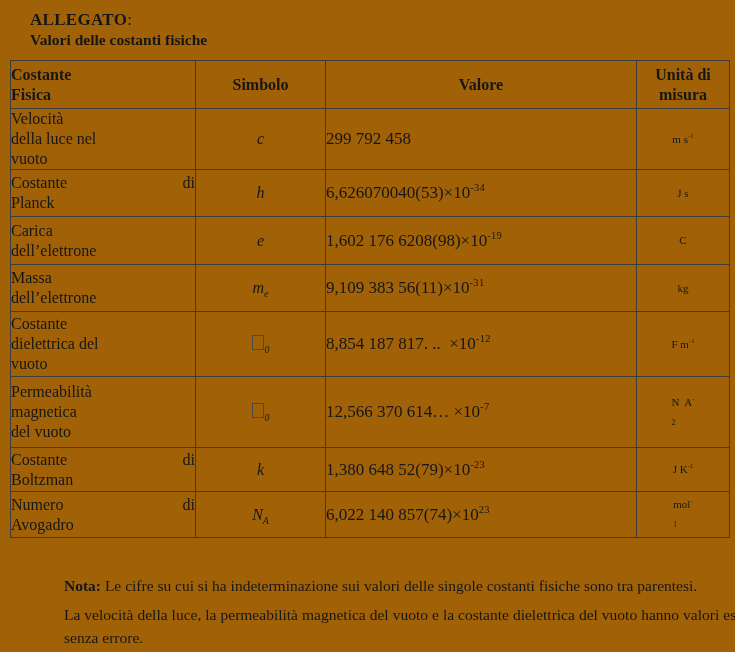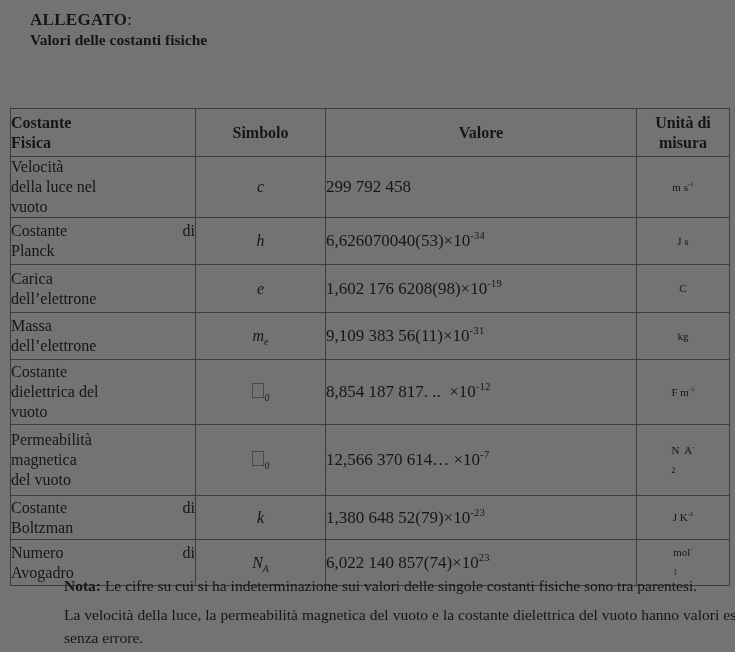--- a/index.html
+++ b/index.html
@@ -1,29 +1,29 @@
 <!DOCTYPE html>
 <html><head>
 <meta charset="utf-8">
 <style>
   html,body{margin:0;padding:0;}
   body{
     width:735px;height:652px;background:#ffffff;
     font-family:"Liberation Serif","DejaVu Serif",serif;
     color:#161616;overflow:hidden;
   }
-  .page{position:relative;width:735px;height:652px;background:#737373;}
+  .page{position:relative;width:735px;height:652px;background:#a16207;}
 
   .doc-title{position:absolute;left:30px;top:10px;font-size:17px;letter-spacing:.3px;}
   .doc-title .b{font-weight:bold;}
   .doc-subtitle{position:absolute;left:30px;top:31px;font-size:15.5px;font-weight:bold;}
 
   table.constants{
     position:absolute;left:10px;top:60px;width:719px;
-    border-collapse:collapse;table-layout:fixed;margin-top:48px;
+    border-collapse:collapse;table-layout:fixed;
   }
   .constants col.c1{width:185px;}
   .constants col.c2{width:130px;}
   .constants col.c3{width:311px;}
   .constants col.c4{width:93px;}
   .constants th,.constants td{
     border:1px solid #3c3c3c;padding:0;vertical-align:middle;
     overflow:hidden;
   }
   thead tr{height:48px;}

